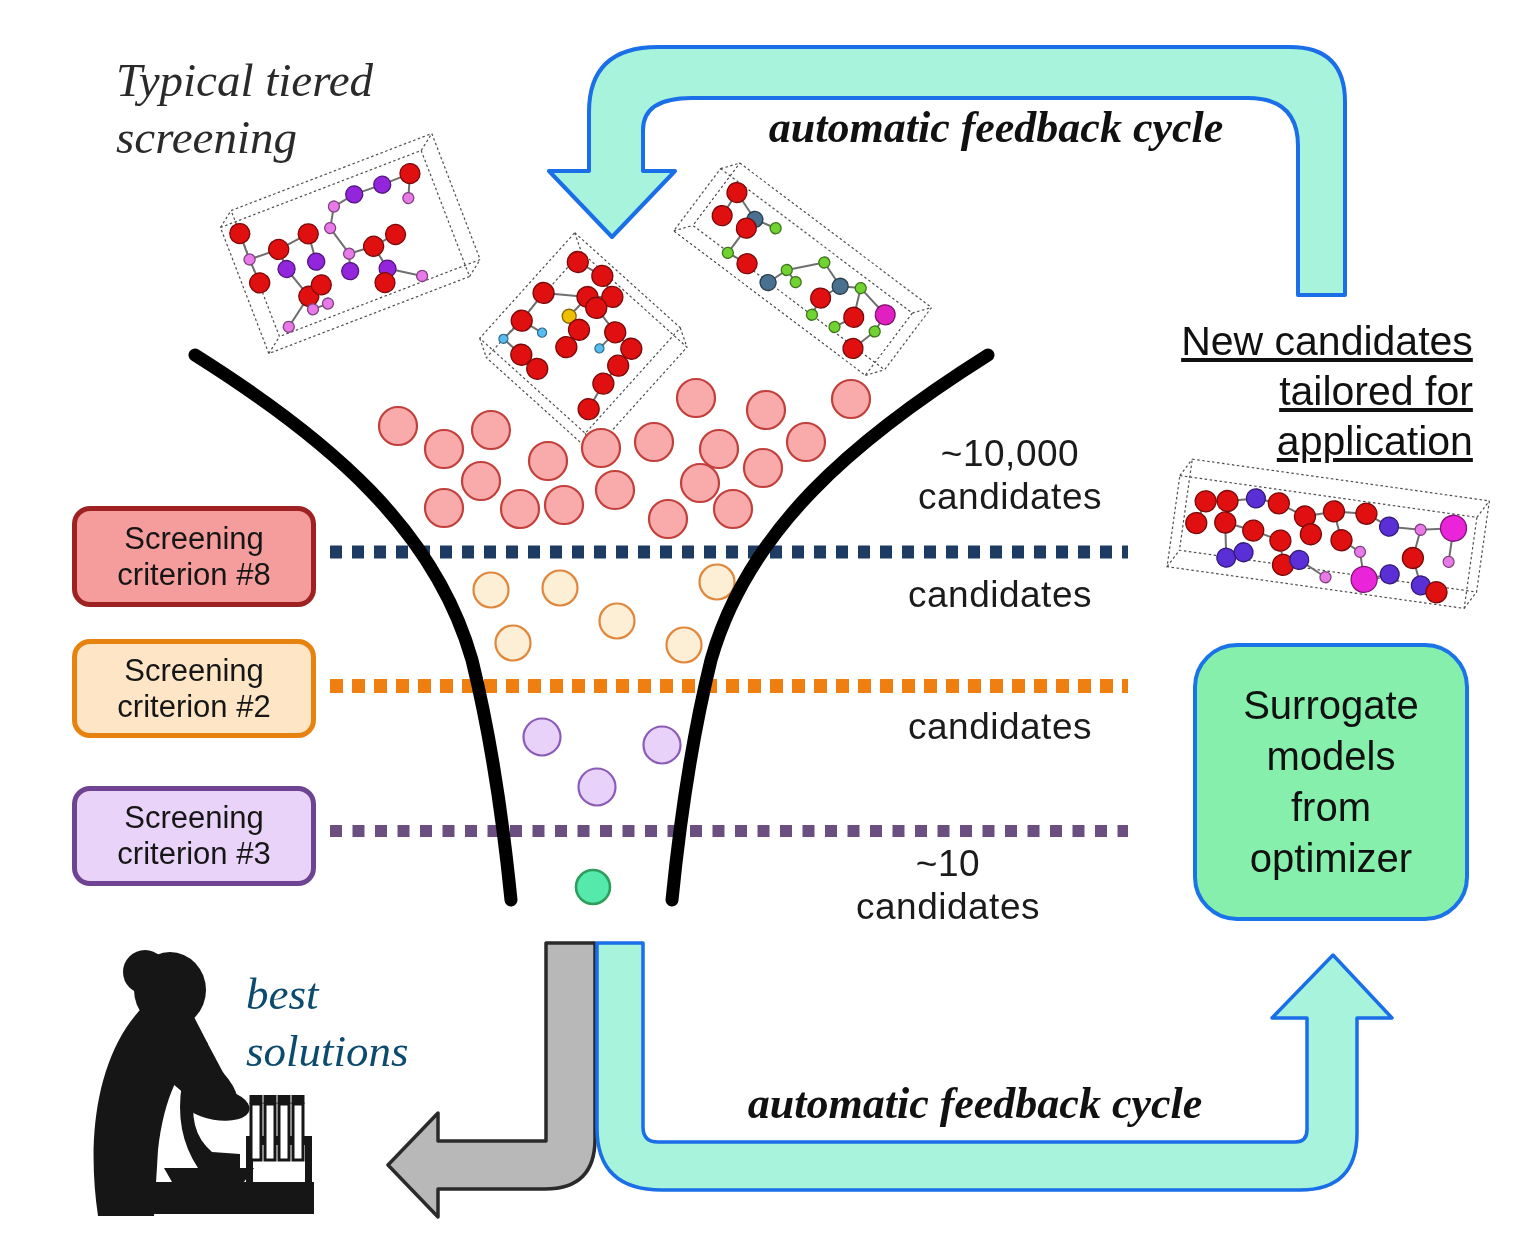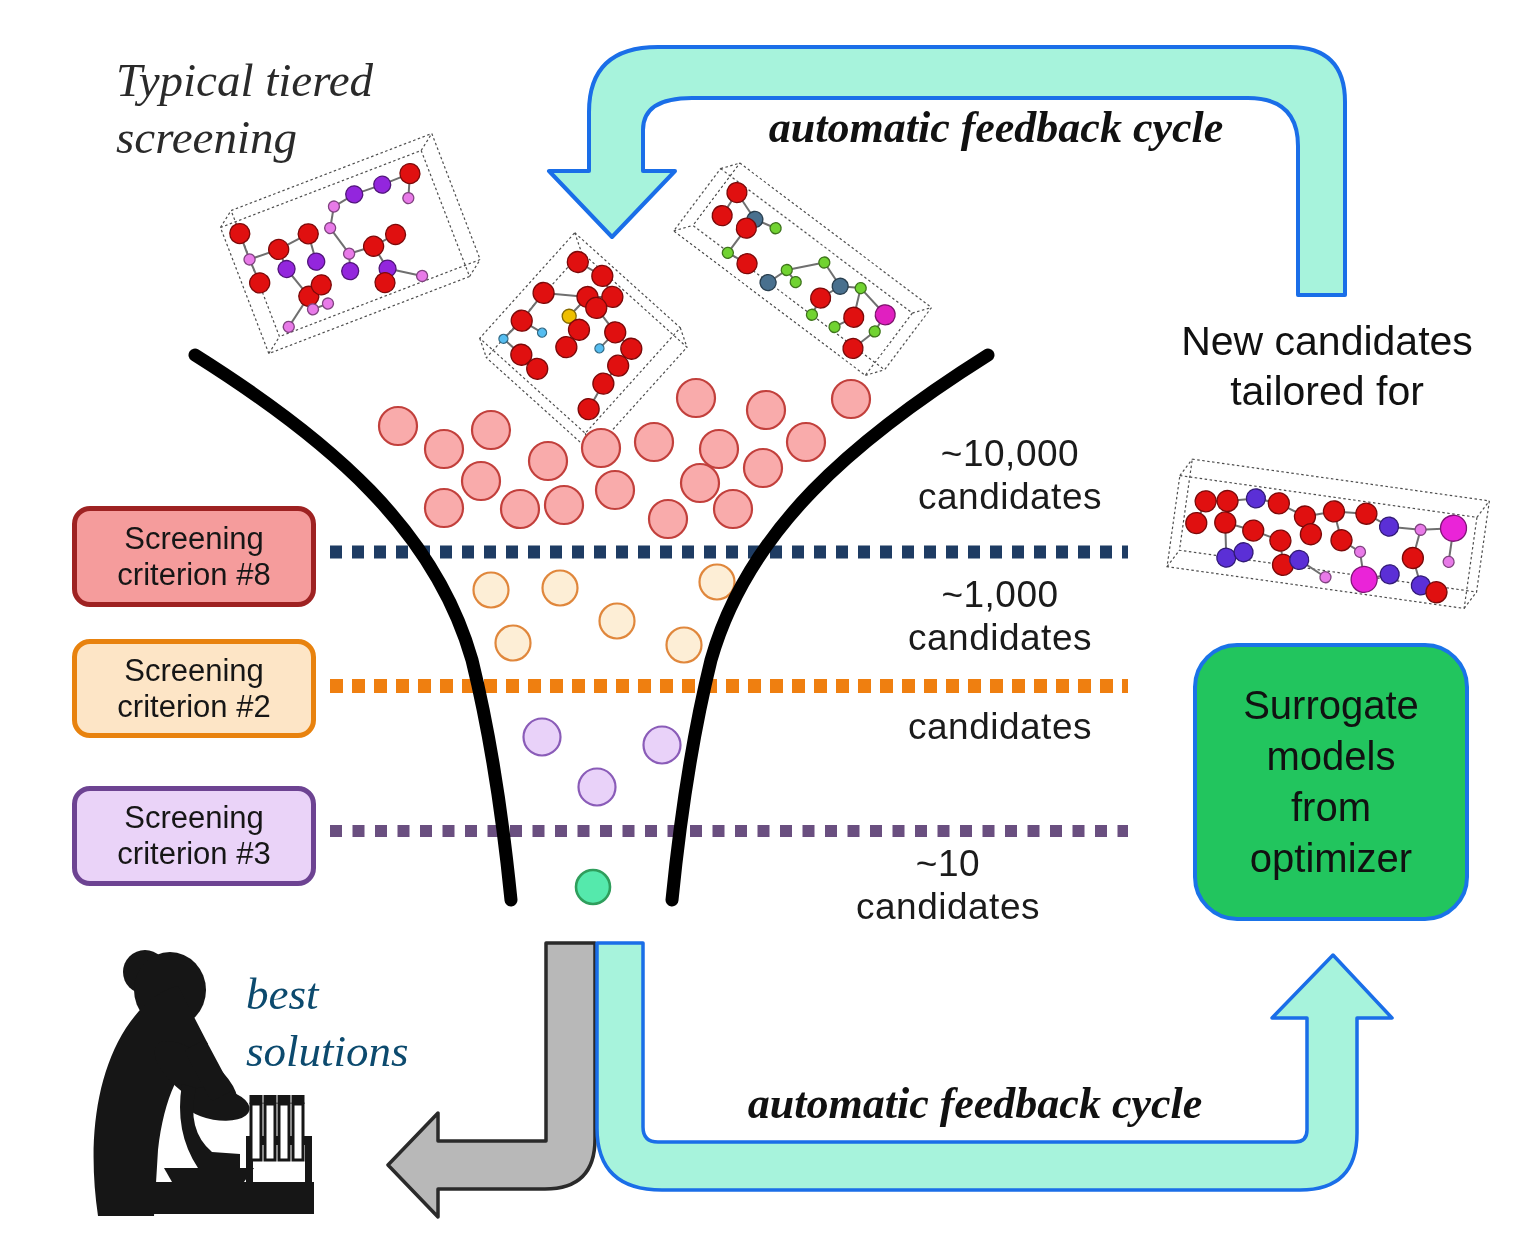--- a/index.html
+++ b/index.html
@@ -15,22 +15,22 @@
   .count-0{left:1010px;top:432px;}
   .count-1{left:1000px;top:573px;}
   .count-2{left:1000px;top:705px;}
   .count-3{left:948px;top:842px;}
   .crit{left:72px;width:244px;box-sizing:border-box;border:5px solid #000;border-radius:18px;
         display:flex;flex-direction:column;align-items:center;justify-content:center;
         font:400 31px/36px "Liberation Sans",sans-serif;color:#161616;text-align:center;}
   .crit-0{top:506px;height:101px;}
   .crit-1{top:639px;height:99px;}
   .crit-2{top:786px;height:100px;}
-  .newcand{left:1327px;top:316px;transform:translateX(-50%);text-align:center;
-           font:400 41px/50px "Liberation Sans",sans-serif;color:#111;}
+  .newcand{left:1327px;top:316px;transform:translateX(-50%);text-align:right;
+           font:400 41px/50px "Liberation Sans",sans-serif;color:#111;text-decoration:underline;}
   .surrogate{left:1193px;top:643px;width:276px;height:278px;box-sizing:border-box;
              border:4px solid #000;border-radius:44px;display:flex;flex-direction:column;
              align-items:center;justify-content:center;text-align:center;
              font:400 40px/51px "Liberation Sans",sans-serif;color:#111;}
   .best{left:246px;top:966px;font:italic 45px/57px "Liberation Serif",serif;color:#0c4a6e;}
 </style>
 </head>
 <body>
 
 <div class="stage">
@@ -356,37 +356,37 @@
   <div class="abs crit crit-2" id="crit-box-2" style="background: rgb(234, 211, 248); border-color: rgb(109, 67, 146);">
     <div>Screening</div>
     <div>criterion #3</div>
   </div>
 
   <div class="abs count count-0">
     <div>~10,000</div>
     <div>candidates</div>
   </div>
   <div class="abs count count-1">
-    <div>~1,000</div>
     <div>candidates</div>
   </div>
   <div class="abs count count-2">
     <div>candidates</div>
   </div>
   <div class="abs count count-3">
     <div>~10</div>
     <div>candidates</div>
   </div>
 
   <div class="abs newcand">
     <div>New candidates</div>
     <div>tailored for</div>
-  </div>
-
-  <div class="abs surrogate" id="surrogate-box" style="background: #22c55e; border-color: rgb(26, 115, 232);">
+    <div>application</div>
+  </div>
+
+  <div class="abs surrogate" id="surrogate-box" style="background: #86efac; border-color: rgb(26, 115, 232);">
     <div>Surrogate</div>
     <div>models</div>
     <div>from</div>
     <div>optimizer</div>
   </div>
 
   <div class="abs best">
     <div>best</div>
     <div>solutions</div>
   </div>

